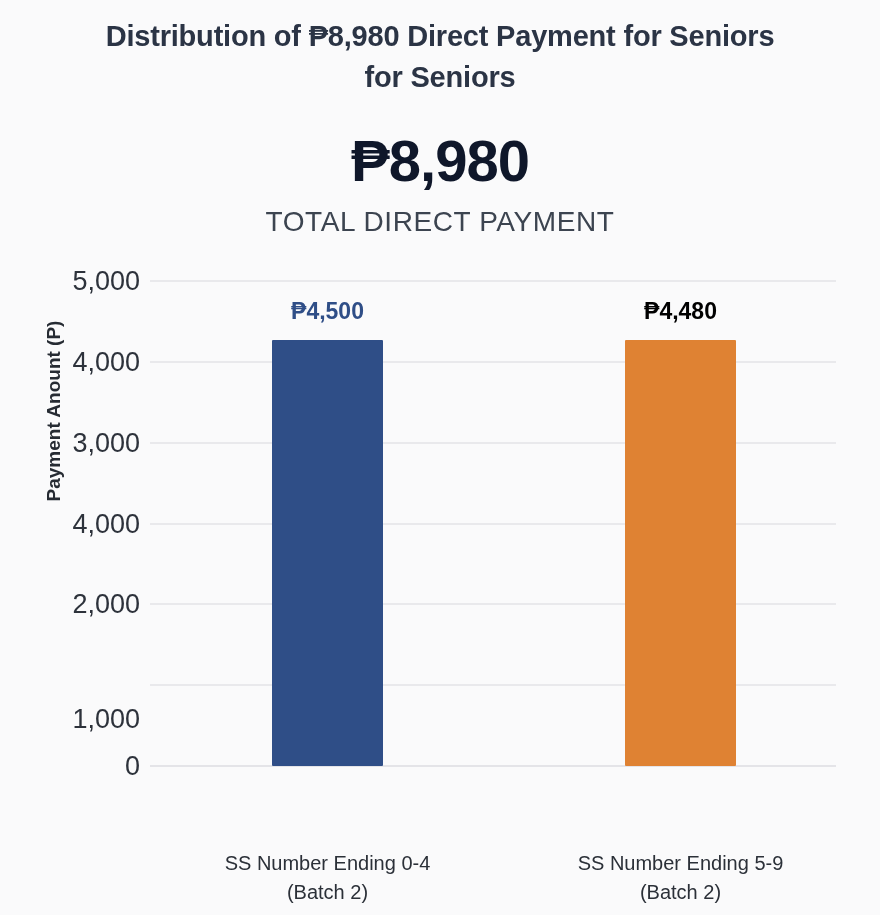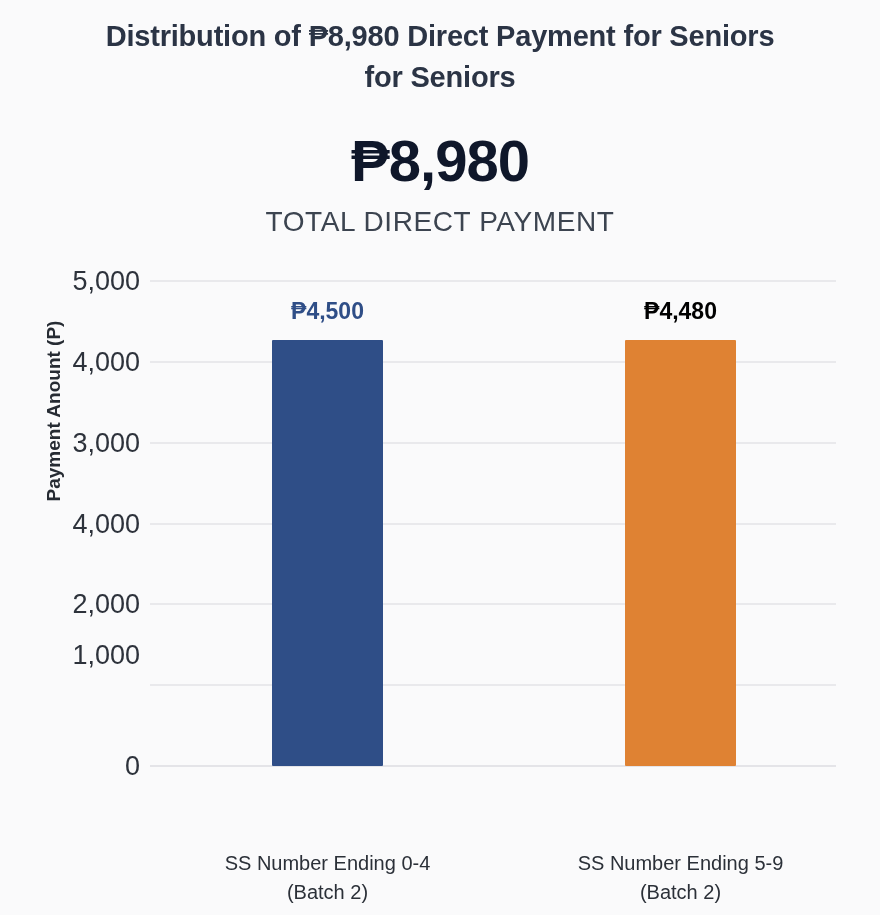--- a/index.html
+++ b/index.html
@@ -180,21 +180,21 @@
         <div class="gridline" style="top: 603.333px;"></div>
         <div class="gridline" style="top: 684.167px;"></div>
         <div class="gridline baseline" style="top: 765px;"></div>
       </div>
     <div class="yticks" id="yticks">
         <div class="ytick" style="top: 281px;">5,000</div>
         <div class="ytick" style="top: 361.833px;">4,000</div>
         <div class="ytick" style="top: 442.667px;">3,000</div>
         <div class="ytick" style="top: 523.5px; padding-left: 24px;">4,000</div>
         <div class="ytick" style="top: 604.333px;">2,000</div>
-        <div class="ytick" style="top: 655px;">1,000</div>
+        <div class="ytick" style="top: 719px;">1,000</div>
         <div class="ytick" style="top: 766px;">0</div>
       </div>
     <div class="bars" id="bars">
         <div class="bar-rect" title="SS Number Ending 0-4 (Batch 1): ₱4,500" style="left: 272px; top: 340px; width: 111px; height: 426px; background: rgb(47, 78, 135);"></div>
         <div class="bar-value" style="left: 207.5px; top: 298px; width: 240px; color: rgb(47, 78, 135);">₱4,500</div>
         <div class="xtick-label" style="left: 147.5px; top: 838px; width: 360px;">
           <div>SS Number Ending 0-4</div>
           <div>(Batch 2)</div>
         </div>
         <div class="bar-rect" title="SS Number Ending 5-9 (Batch 2): ₱4,480" style="left: 625px; top: 340px; width: 111px; height: 426px; background: rgb(223, 130, 51);"></div>

